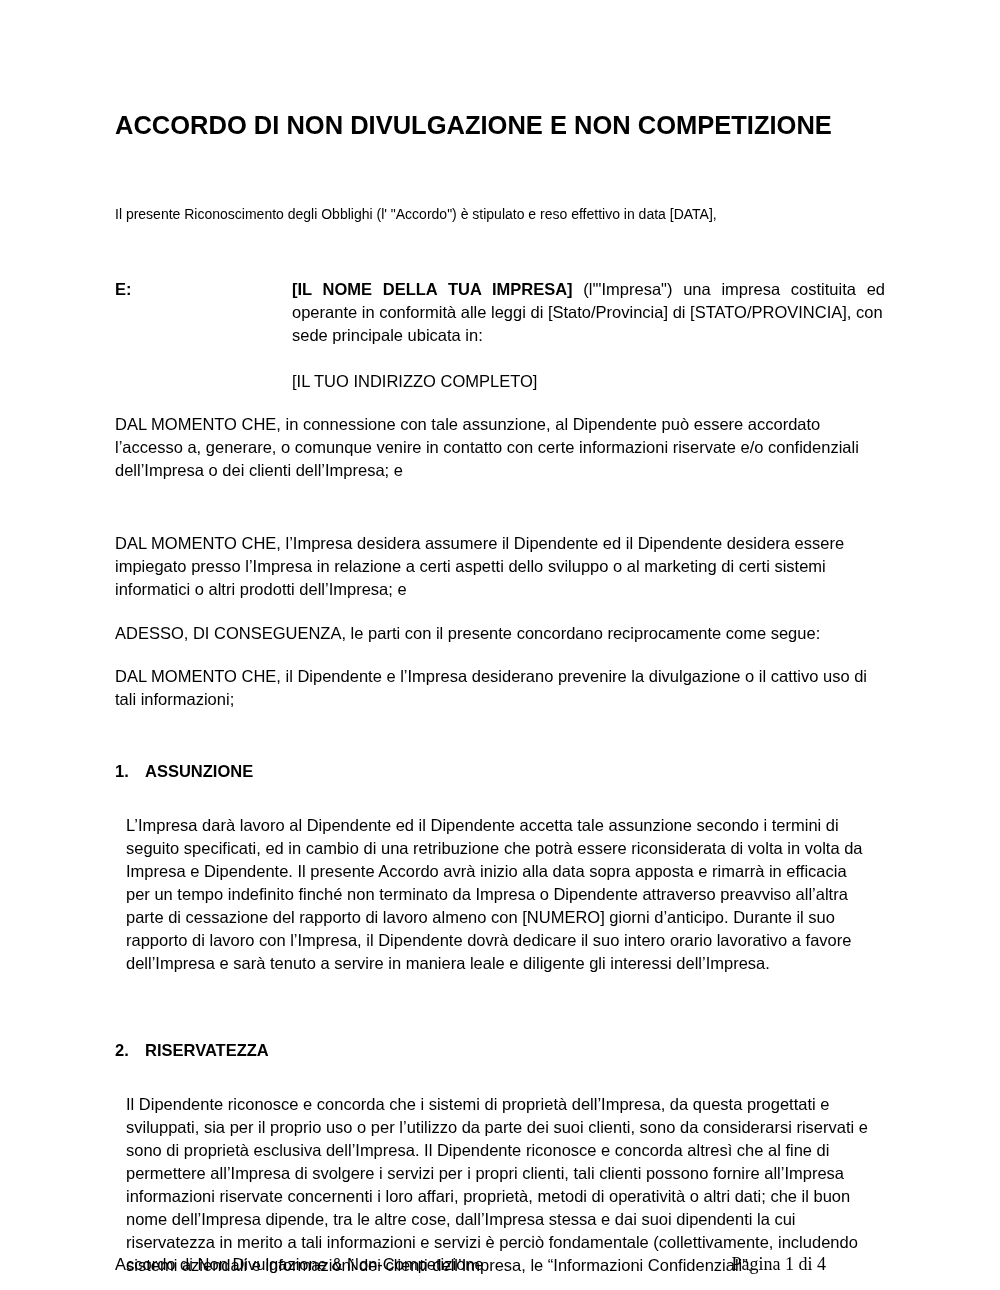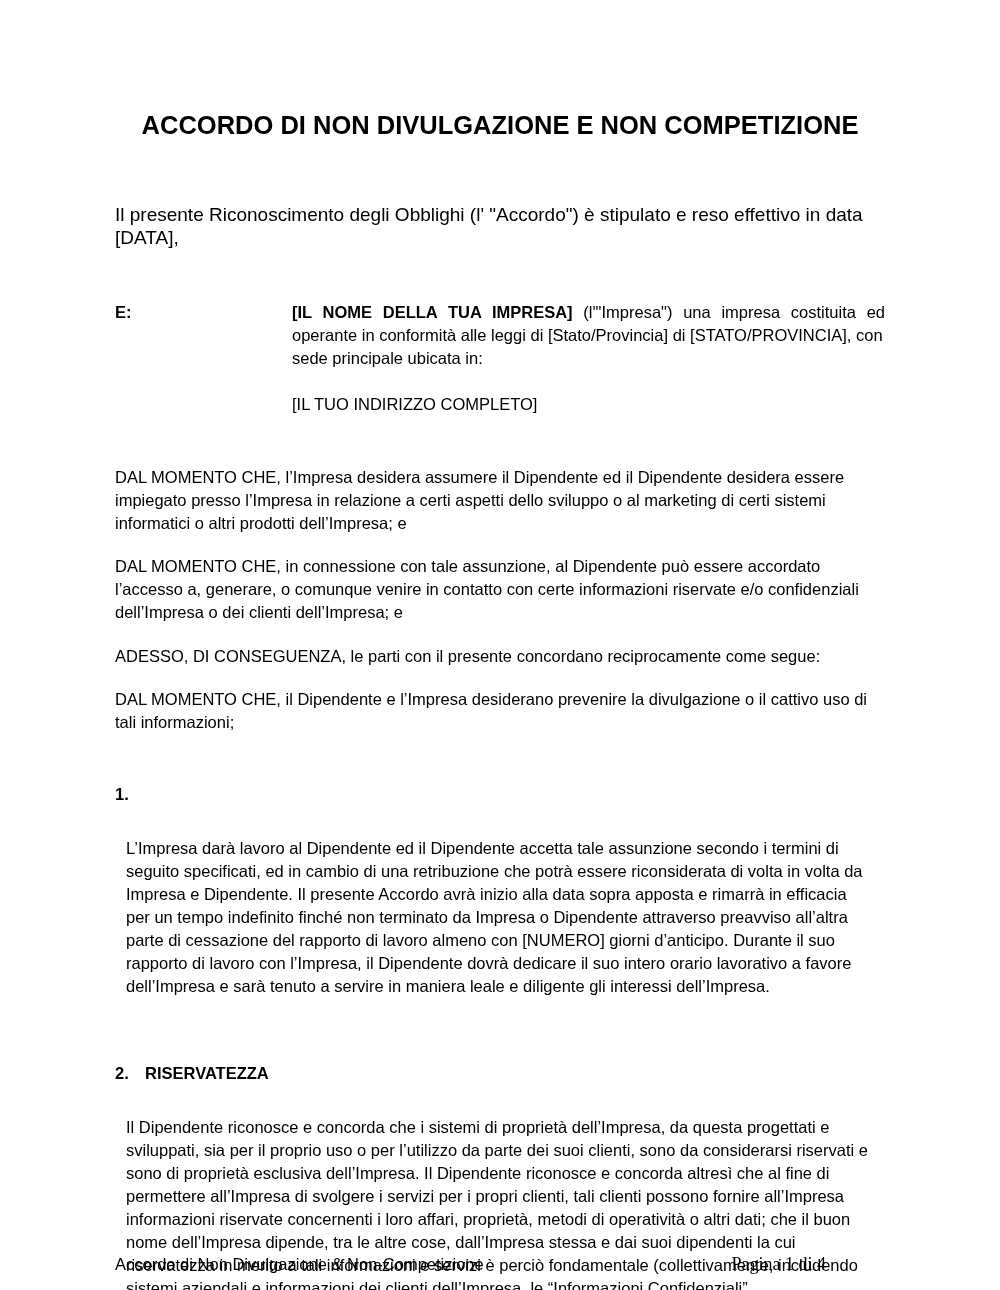--- a/index.html
+++ b/index.html
@@ -23,31 +23,30 @@
     position: absolute;
     left: 115px;
     top: 0;
     width: 770px;
   }
 
   
   .doc-title {
     font-size: 25.5px;
     font-weight: bold;
-    text-align: center;
     letter-spacing: 0px;
     margin: 0;
     padding-top: 111px;
     line-height: 1.15;
     white-space: nowrap;
   }
 
   
   .intro-line {
-    font-size: 19px;
+    font-size: 14px;
     line-height: 23px;
     margin: 0;
     padding-top: 63px;
   }
 
   
   .party-block {
     display: flex;
     align-items: flex-start;
     font-size: 16.5px;
@@ -147,27 +146,28 @@
 
     <div class="party-block party-e">
       <div class="party-label">E:</div>
       <div class="party-body">
         <div><span class="lead">[IL NOME DELLA TUA IMPRESA]</span><span> (l'"Impresa") una impresa costituita ed operante in conformità alle leggi di [Stato/Provincia] di [STATO/PROVINCIA], con</span></div>
         <div class="cont">sede principale ubicata in:</div>
         <div class="addr">[IL TUO INDIRIZZO COMPLETO]</div>
       </div>
     </div>
 
+    <p class="recital recital-2">DAL MOMENTO CHE, in connessione con tale assunzione, al Dipendente può essere accordato l’accesso a, generare, o comunque venire in contatto con certe informazioni riservate e/o confidenziali dell’Impresa o dei clienti dell’Impresa; e</p>
     <p class="recital recital-1">DAL MOMENTO CHE, l’Impresa desidera assumere il Dipendente ed il Dipendente desidera essere impiegato presso l’Impresa in relazione a certi aspetti dello sviluppo o al marketing di certi sistemi informatici o altri prodotti dell’Impresa; e</p>
-    <p class="recital recital-2">DAL MOMENTO CHE, in connessione con tale assunzione, al Dipendente può essere accordato l’accesso a, generare, o comunque venire in contatto con certe informazioni riservate e/o confidenziali dell’Impresa o dei clienti dell’Impresa; e</p>
     <p class="recital recital-4">ADESSO, DI CONSEGUENZA, le parti con il presente concordano reciprocamente come segue:</p>
     <p class="recital recital-3">DAL MOMENTO CHE, il Dipendente e l’Impresa desiderano prevenire la divulgazione o il cattivo uso di tali informazioni;</p>
 
     <div class="section-head section-1-head">
       <span class="section-num">1.</span>
+      <span class="section-title">ASSUNZIONE</span>
     </div>
     <p class="section-body">L’Impresa darà lavoro al Dipendente ed il Dipendente accetta tale assunzione secondo i termini di seguito specificati, ed in cambio di una retribuzione che potrà essere riconsiderata di volta in volta da Impresa e Dipendente. Il presente Accordo avrà inizio alla data sopra apposta e rimarrà in efficacia per un tempo indefinito finché non terminato da Impresa o Dipendente attraverso preavviso all’altra parte di cessazione del rapporto di lavoro almeno con [NUMERO] giorni d’anticipo. Durante il suo rapporto di lavoro con l’Impresa, il Dipendente dovrà dedicare il suo intero orario lavorativo a favore dell’Impresa e sarà tenuto a servire in maniera leale e diligente gli interessi dell’Impresa.</p>
 
     <div class="section-head section-2-head">
       <span class="section-num">2.</span>
       <span class="section-title">RISERVATEZZA</span>
     </div>
     <p class="section-body">Il Dipendente riconosce e concorda che i sistemi di proprietà dell’Impresa, da questa progettati e sviluppati, sia per il proprio uso o per l’utilizzo da parte dei suoi clienti, sono da considerarsi riservati e sono di proprietà esclusiva dell’Impresa. Il Dipendente riconosce e concorda altresì che al fine di permettere all’Impresa di svolgere i servizi per i propri clienti, tali clienti possono fornire all’Impresa informazioni riservate concernenti i loro affari, proprietà, metodi di operatività o altri dati; che il buon nome dell’Impresa dipende, tra le altre cose, dall’Impresa stessa e dai suoi dipendenti la cui riservatezza in merito a tali informazioni e servizi è perciò fondamentale (collettivamente, includendo sistemi aziendali e informazioni dei clienti dell’Impresa, le “Informazioni Confidenziali”.</p>
 
   </div>

